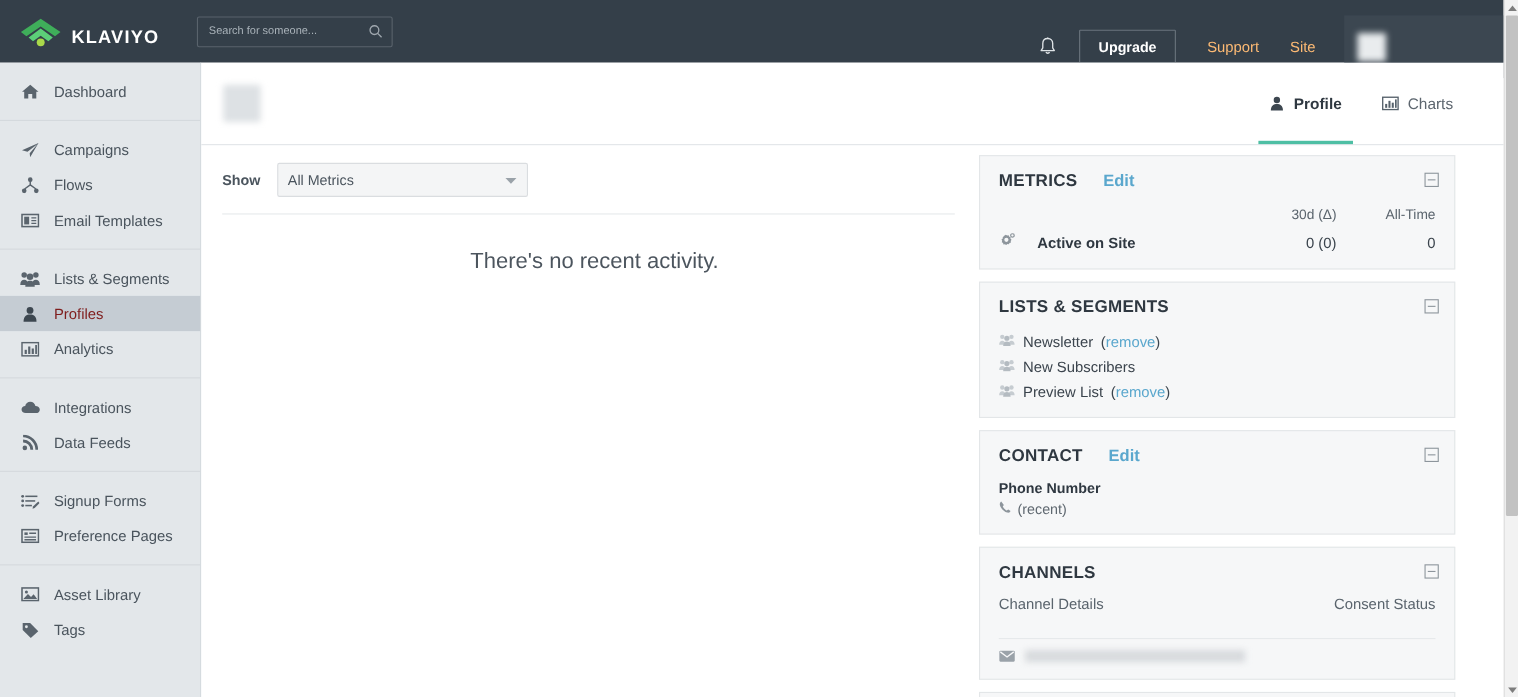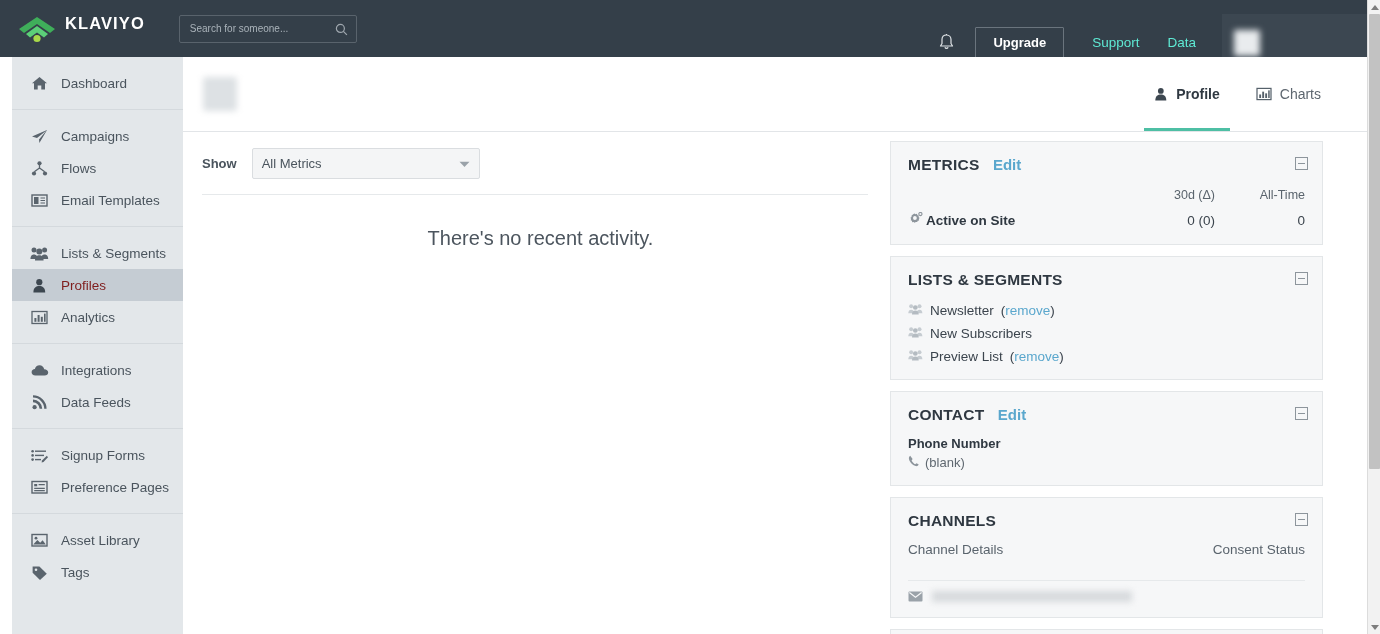--- a/index.html
+++ b/index.html
@@ -11,21 +11,21 @@
     background: #ffffff;
   }
 
   
   #topnav {
     position: absolute; top: 0; left: 0;
     width: 1367px; height: 57px;
     background: #343f49;
     display: flex; align-items: center;
   }
-  #brand { display: flex; align-items: flex-start; margin-left: 16px; }
+  #brand { display: flex; align-items: flex-end; margin-left: 16px; }
   #logo-mark { width: 42px; height: 30px; position: relative; }
   #logo-mark svg { display: block; }
   #brand-name {
     color: #ffffff; font-size: 16.5px; letter-spacing: 1.1px;
     font-weight: 700; margin-left: 7px;
   }
   #searchbox {
     margin-left: 34px; width: 178px; height: 28px;
     border: 1px solid #59636c; border-radius: 2px;
     display: flex; align-items: center; padding: 0 8px;
@@ -44,41 +44,41 @@
     height: 100%; padding-right: 0; margin-top: 28px;
   }
   #bell-icon { width: 17px; height: 19px; margin-right: 20px; opacity: .95; }
   #upgrade-btn {
     border: 1px solid #6a747d; color: #ffffff; background: transparent;
     font-size: 13px; font-weight: 700; padding: 7px 17px;
     font-family: "Liberation Sans", sans-serif; cursor: pointer;
     border-radius: 1px;
   }
   .topnav-link {
-    color: #5eead4; font-size: 13.5px; margin-left: 28px;
+    color: #fdba74; font-size: 13.5px; margin-left: 28px;
     text-decoration: none; cursor: pointer;
   }
   #account-chip {
     margin-left: 26px; height: 57px; width: 145px;
     background: #3c4751; display: flex; align-items: center;
     padding-left: 12px; cursor: pointer;
   }
   #avatar {
     width: 26px; height: 26px; background: #e9ecee; border-radius: 1px;
     filter: blur(3px);
   }
   #account-name {
     margin-left: 10px; color: #9aa3ab; font-size: 12.5px;
     filter: blur(3.4px); white-space: nowrap; overflow: hidden;
     width: 92px;
   }
 
   
   #sidebar {
-    position: absolute; top: 57px; left: 12px;
+    position: absolute; top: 57px; left: 0;
     width: 183px; height: 577px;
     background: #e3e7ea;
     border-right: 1px solid #d2d7dc;
   }
   .nav-group { padding: 10px 0; border-bottom: 1px solid #d4d9dd; }
   .nav-group:last-child { border-bottom: none; }
   .nav-item {
     display: flex; align-items: center; height: 32px;
     padding-left: 18px; cursor: pointer; color: #4a545d;
     font-size: 13.5px;
@@ -154,21 +154,21 @@
   .panel {
     background: #f6f7f8; border: 1px solid #e3e6e8;
     margin-bottom: 11px; padding: 14px 17px 15px 17px;
     position: relative;
   }
   .panel-title {
     font-size: 15.5px; font-weight: 700; color: #2f3841;
     letter-spacing: .25px; display: inline-block;
   }
   .panel-edit {
-    font-size: 15px; color: #5aa7cd; margin-left: 9px;
+    font-size: 15px; color: #5aa7cd; margin-left: 19px;
     font-weight: 700; cursor: pointer; display: inline-block;
   }
   .collapse-btn {
     position: absolute; right: 14px; top: 15px;
     width: 13px; height: 13px; border: 1px solid #8d959c;
     cursor: pointer;
   }
   .collapse-btn::before {
     content: ""; position: absolute; left: 2px; right: 2px;
     top: 5px; height: 1px; background: #8d959c;
@@ -177,21 +177,21 @@
   .metric-headrow {
     display: flex; margin-top: 14px; font-size: 12.5px; color: #5a646d;
   }
   .metric-headrow .sp { flex: 1; }
   .mh-30d { width: 110px; text-align: right; }
   .mh-all { width: 90px; text-align: right; }
   .metric-row {
     display: flex; align-items: center; margin-top: 10px;
     font-size: 13.5px; color: #2f3841;
   }
-  .metric-row .mname { font-weight: 700; display: flex; align-items: center; gap: 3px; flex: 1; }
+  .metric-row .mname { font-weight: 700; display: flex; align-items: center; gap: 20px; flex: 1; }
   .metric-row .m30 { width: 110px; text-align: right; font-weight: 400; color: #3b444d; }
   .metric-row .mall { width: 90px; text-align: right; font-weight: 400; color: #3b444d; }
 
   .list-row {
     display: flex; align-items: center; gap: 7px;
     font-size: 13.5px; color: #3b444d; margin-top: 8px;
   }
   .list-row .lnk { color: #5aa7cd; cursor: pointer; }
 
   .contact-sub {
@@ -265,21 +265,21 @@
       <svg width="17" height="19" viewBox="0 0 17 19">
         <path d="M8.5 2 C5.6 2 4 4 4 6.6 V10.5 L2.5 13 H14.5 L13 10.5 V6.6 C13 4 11.4 2 8.5 2 Z" fill="none" stroke="#e8ecef" stroke-width="1.2" stroke-linejoin="round"></path>
         <path d="M8.5 1 V2" stroke="#e8ecef" stroke-width="1.2"></path>
         <path d="M6.9 14.3 a1.7 1.7 0 0 0 3.2 0" fill="none" stroke="#e8ecef" stroke-width="1.2"></path>
       </svg>
     </span>
 
     <button id="upgrade-btn">Upgrade</button>
 
     <a class="topnav-link">Support</a>
-    <a class="topnav-link">Data</a>
+    <a class="topnav-link">Site</a>
 
     <div id="account-chip">
       <div id="avatar"></div>
       <div id="account-name">&nbsp;&nbsp;&nbsp;&nbsp;&nbsp;&nbsp;</div>
     </div>
   </div>
 </div>
 
 <div id="sidebar">
 
@@ -568,21 +568,21 @@
         <span class="panel-edit">Edit</span>
         <span class="collapse-btn"></span>
 
         <div class="contact-sub">Phone Number</div>
         <div class="contact-val">
           <span>
             <svg width="11" height="12" viewBox="0 0 11 12">
               <path d="M2.2 0.8 C1 1.6 0.4 3.2 1.4 5.4 C2.5 7.9 5 10.3 7.6 11 C9.4 11.5 10.4 10.5 10.7 9.6 L8.6 8.2 L7.2 9.2 C6 8.6 4.4 7 3.6 5.4 L4.6 4 Z" fill="#8d959c"></path>
             </svg>
           </span>
-          <span>(blank)</span>
+          <span>(recent)</span>
         </div>
       </div>
 
       <div class="panel">
         <span class="panel-title">CHANNELS</span>
         <span class="collapse-btn"></span>
 
         <div class="channel-headrow">
           <span class="ch-details">Channel Details</span>
           <span>Consent Status</span>

